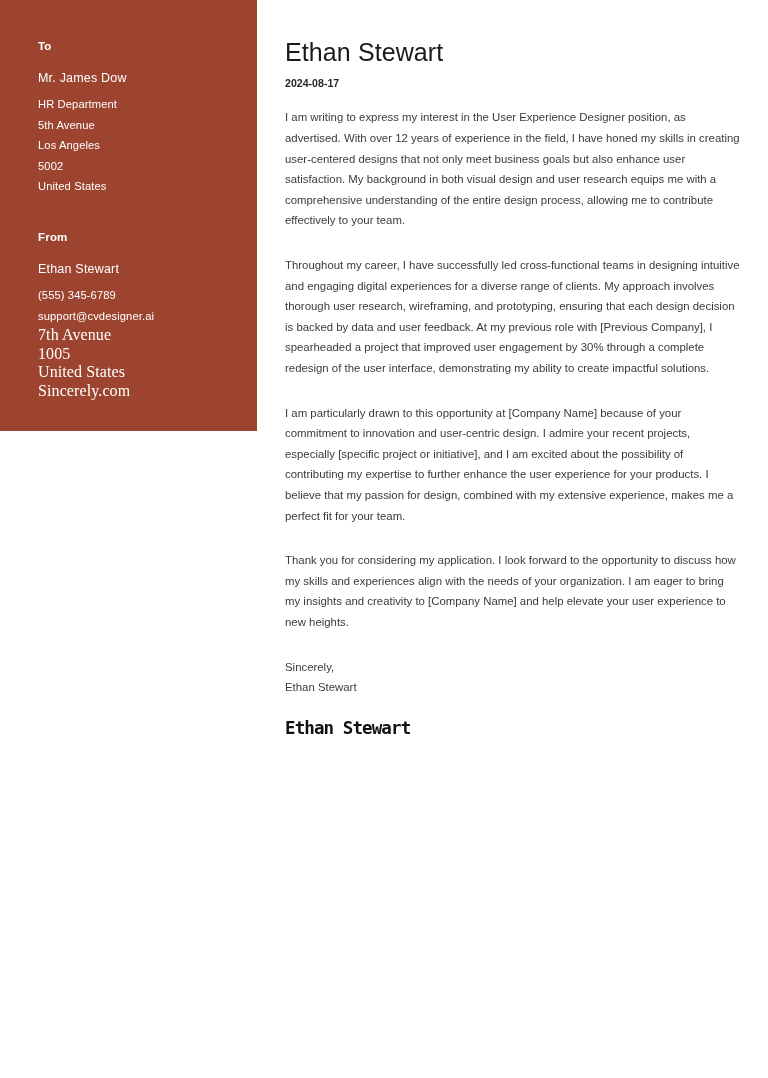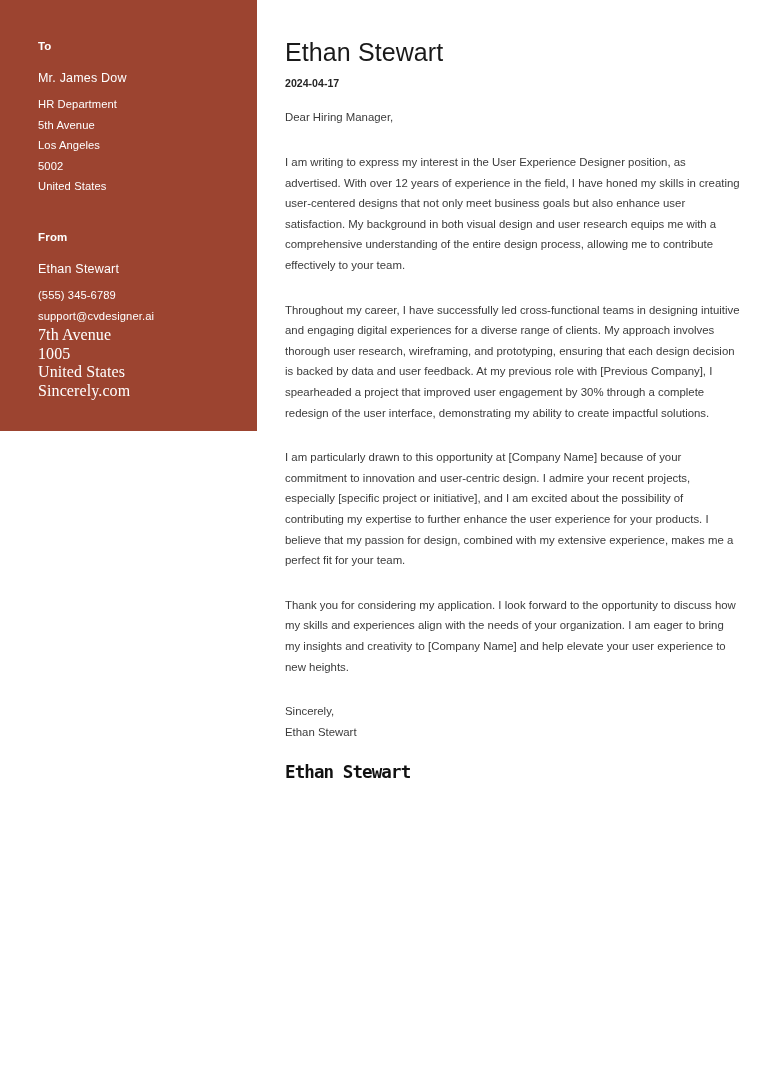--- a/index.html
+++ b/index.html
@@ -151,23 +151,22 @@
       <div class="side-line small">1005</div>
       <div class="side-line small">United States</div>
       <div class="side-line small">Sincerely.com</div>
     </div>
 
   </aside>
 
   <main class="main">
 
     <h1 class="doc-name">Ethan Stewart</h1>
-    <div class="doc-date">2024-04-17</div>
+    <div class="doc-date">2024-08-17</div>
 
-    <p class="salutation">Dear Hiring Manager,</p>
 
     <p class="para">I am writing to express my interest in the User Experience Designer position, as advertised. With over 12 years of experience in the field, I have honed my skills in creating user-centered designs that not only meet business goals but also enhance user satisfaction. My background in both visual design and user research equips me with a comprehensive understanding of the entire design process, allowing me to contribute effectively to your team.</p>
     <p class="para">Throughout my career, I have successfully led cross-functional teams in designing intuitive and engaging digital experiences for a diverse range of clients. My approach involves thorough user research, wireframing, and prototyping, ensuring that each design decision is backed by data and user feedback. At my previous role with [Previous Company], I spearheaded a project that improved user engagement by 30% through a complete redesign of the user interface, demonstrating my ability to create impactful solutions.</p>
     <p class="para">I am particularly drawn to this opportunity at [Company Name] because of your commitment to innovation and user-centric design. I admire your recent projects, especially [specific project or initiative], and I am excited about the possibility of contributing my expertise to further enhance the user experience for your products. I believe that my passion for design, combined with my extensive experience, makes me a perfect fit for your team.</p>
     <p class="para">Thank you for considering my application. I look forward to the opportunity to discuss how my skills and experiences align with the needs of your organization. I am eager to bring my insights and creativity to [Company Name] and help elevate your user experience to new heights.</p>
 
     <div class="closing">
       <span class="closing-line">Sincerely,</span>
       <span class="closing-line">Ethan Stewart</span>
     </div>

